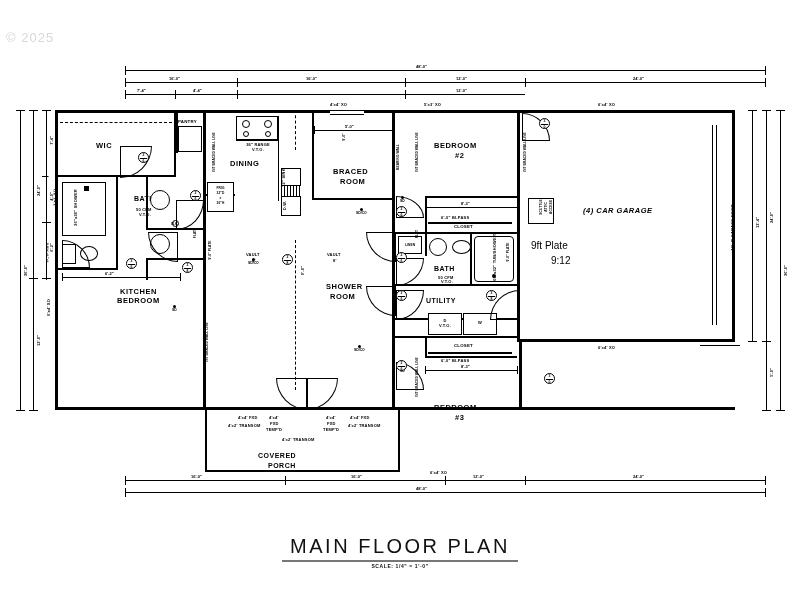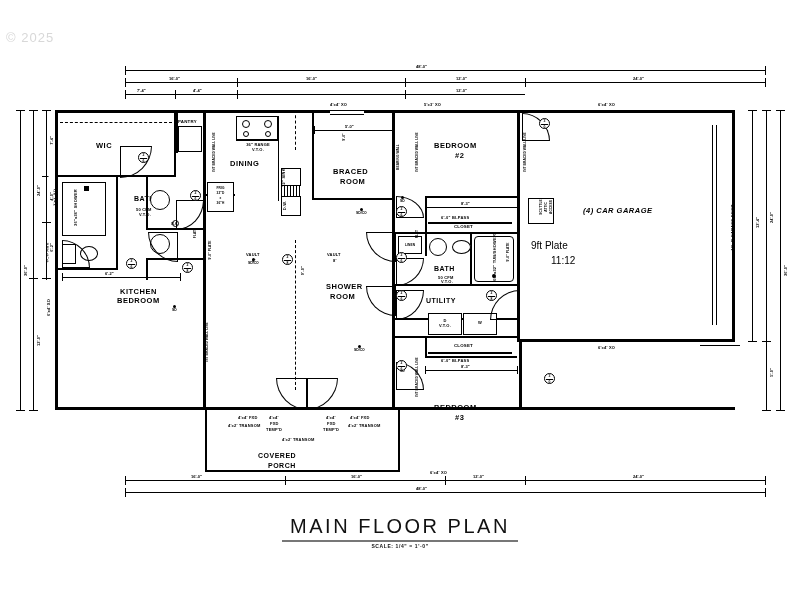--- a/index.html
+++ b/index.html
@@ -26,21 +26,21 @@
   .circ{position:absolute;border:1px solid #000;border-radius:50%;
         box-sizing:border-box;background:#fff;}
 
   
   #wm{position:absolute;left:6px;top:30px;color:#d8d8d8;font-size:13px;
       font-family:"Liberation Sans",sans-serif;letter-spacing:1px;}
 
   
   #titleblk{position:absolute;left:0;top:515;width:800px;text-align:center;}
   #maintitle{font-size:20px;letter-spacing:2.5px;font-weight:normal;
-             font-family:"Liberation Sans",sans-serif;color:#111;}
+             font-family:"Liberation Sans",sans-serif;color:#111;margin-top:20px;}
   #ttlrule{width:236px;height:2px;background:#777;margin:2px auto 1px auto;}
   #scaletxt{font-size:5px;font-weight:bold;letter-spacing:.6px;color:#111;}
 
   
   .wall{position:absolute;background:#000;}
 
   
   .swing{position:absolute;border:1px solid #000;border-radius:0 0 0 100%;
          background:transparent;}
   .swingTR{position:absolute;border:1px solid #000;border-radius:0 0 100% 0;background:transparent;}
@@ -275,21 +275,21 @@
     <div class="dot"></div>
     <span>SD</span>
   </div>
 
   <div class="lbl" style="left:583px;top:207px;font-size:7.5px;font-style:italic;">(4) CAR GARAGE</div>
   <div class="box" style="left:528px;top:198px;width:26px;height:26px;"></div>
   <div class="xtiny rot90" style="position:absolute;left:522px;top:205px;width:38px;text-align:center;">SCUTTLE</div>
   <div class="xtiny rot90" style="position:absolute;left:527px;top:205px;width:38px;text-align:center;">ATTIC</div>
   <div class="xtiny rot90" style="position:absolute;left:532px;top:205px;width:38px;text-align:center;">ACCESS</div>
   <div style="position:absolute;left:531px;top:240px;font-size:10px;font-family:'Liberation Sans',sans-serif;">9ft Plate</div>
-  <div style="position:absolute;left:551px;top:255px;font-size:10px;font-family:'Liberation Sans',sans-serif;">11:12</div>
+  <div style="position:absolute;left:551px;top:255px;font-size:10px;font-family:'Liberation Sans',sans-serif;">9:12</div>
   <div class="tiny rot90" style="position:absolute;left:672px;top:225px;width:120px;text-align:center;">16'x8' GARAGE DOOR</div>
   <div class="ln vl" style="left:712px;top:125px;height:200px;"></div>
   <div class="ln vl" style="left:716px;top:125px;height:200px;"></div>
 
   <div class="lbl rm" style="left:258px;top:452px;font-size:7px;">COVERED</div>
   <div class="lbl rm" style="left:268px;top:462px;font-size:7px;">PORCH</div>
 
   <div class="tiny" style="position:absolute;left:238px;top:415px;">4'x4' FXD</div>
   <div class="tiny" style="position:absolute;left:228px;top:423px;">4'x2' TRANSOM</div>
   <div class="tiny" style="position:absolute;left:269px;top:415px;">4'x4'</div>

